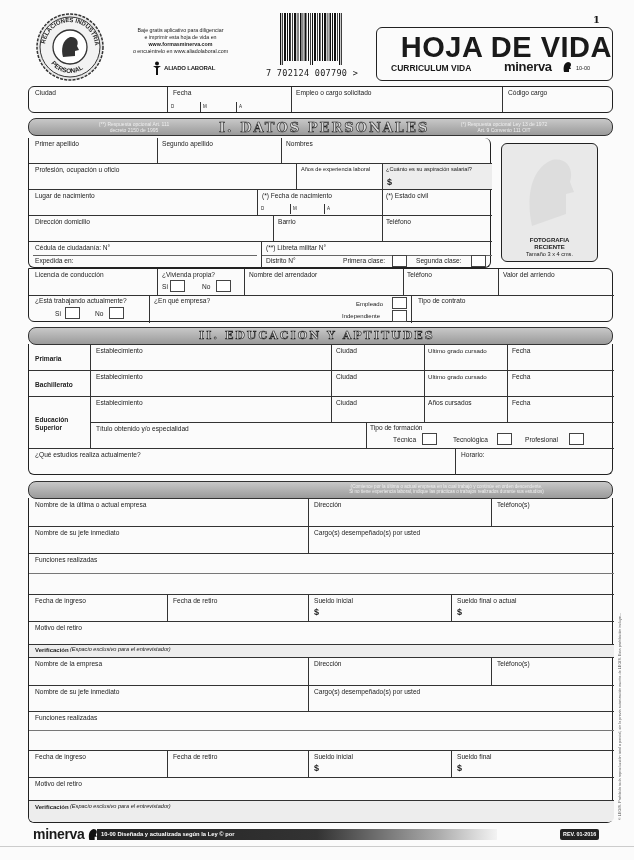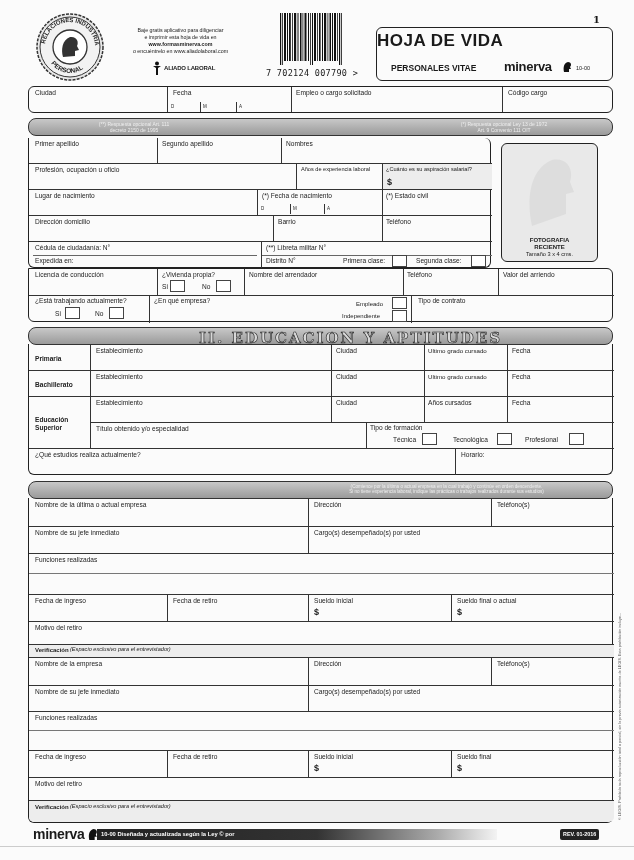--- a/index.html
+++ b/index.html
@@ -80,22 +80,22 @@
       <rect x="56" y="0" width="2" height="48"></rect>
         <rect x="59" y="0" width="0.8" height="48"></rect>
       <rect x="61" y="0" width="1.2" height="52"></rect>
         <rect x="63" y="0" width="0.8" height="52"></rect>
     </g>
   </svg>
 </div>
 <div class="abs" style="left:266px;top:68px;font-size:8.5px;font-family:'DejaVu Sans Mono',monospace;letter-spacing:0.3px;">7 702124 007790 &gt;</div>
 
 <div class="abs box" style="left:376px;top:27px;width:237px;height:54px;border-radius:6px;border-width:1.6px;">
-  <div class="abs" style="left:0;top:3px;width:100%;text-align:left;font-size:17px;font-weight:bold;letter-spacing:0.5px;">HOJA DE VIDA</div>
-  <div class="abs" style="left:14px;top:35px;font-size:8.5px;font-weight:bold;">PERSONALES VITAE</div>
+  <div class="abs" style="left:0;top:3px;width:100%;text-align:right;font-size:29px;font-weight:bold;letter-spacing:0.5px;">HOJA DE VIDA</div>
+  <div class="abs" style="left:14px;top:35px;font-size:8.5px;font-weight:bold;">CURRICULUM VIDA</div>
   <div class="abs" style="left:127px;top:31px;font-size:13px;font-weight:bold;letter-spacing:-0.3px;">minerva</div>
   <svg class="abs" style="left:185px;top:33px;" width="10" height="12" viewBox="0 0 10 12">
       <path d="M2 11 C1 6 2 2 6 1 C9 1 10 4 8 6 L9 8 L7 8 L7 11 Z" fill="#111"></path>
     </svg>
   <div class="abs" style="left:199px;top:37px;font-size:5.5px;">10-00</div>
 </div>
 
 <div class="abs box" style="left:28px;top:86px;width:585px;height:27px;border-radius:6px;">
   <div class="field" style="left:0;top:0;width:138px;height:100%;">
       <span class="abs lbl" style="left:6px;top:3px;">Ciudad</span>
@@ -117,20 +117,21 @@
   <div class="field" style="left:474px;top:0;width:110px;height:100%;">
       <span class="abs lbl" style="left:5px;top:3px;">Código cargo</span>
     </div>
 </div>
 
 <div class="sec-header" style="left:28px;top:118px;width:585px;height:18px;">
   <div class="note" style="left:40px;top:3px;width:130px;">
     <div>(**) Respuesta opcional Art. 111</div>
       <div>decreto 2150 de 1995</div>
   </div>
+  <div class="sec-title" style="left:190px;top:1px;font-size:13px;">I.  DATOS PERSONALES</div>
   <div class="note" style="left:400px;top:3px;width:150px;">
     <div>(*) Respuesta opcional Ley 13 de 1972</div>
       <div>Art. 9 Convenio 111 OIT</div>
   </div>
 </div>
 
 <div class="abs box" style="left:28px;top:138px;width:463px;height:130px;border-radius:0 6px 6px 6px;border-top:none;">
 
   <div class="field" style="left:0;top:0;width:128px;height:25px;">
       <span class="abs lbl" style="left:6px;top:3px;">Primer apellido</span>
@@ -264,21 +265,21 @@
   <div class="chk" style="left:363px;top:28px;"></div>
   <span class="abs lbl" style="left:313px;top:44px;font-size:6px;">Independiente</span>
   <div class="chk" style="left:363px;top:41px;"></div>
   <div class="vline" style="left:382px;top:26px;height:28px;"></div>
   <div class="field" style="left:383px;top:27px;width:202px;height:27px;">
       <span class="abs lbl" style="left:6px;top:2px;">Tipo de contrato</span>
     </div>
 </div>
 
 <div class="sec-header" style="left:28px;top:327px;width:585px;height:18px;">
-  <div class="sec-title" style="left:170px;top:1px;font-size:15px;">II.  EDUCACION Y APTITUDES</div>
+  <div class="sec-title" style="left:170px;top:1px;font-size:11px;">II.  EDUCACION Y APTITUDES</div>
 </div>
 
 <div class="abs box" style="left:28px;top:344px;width:585px;height:131px;border-radius:0 0 6px 6px;border-top:none;">
 
   <div class="vline" style="left:61px;top:0;height:104px;"></div>
 
   <span class="abs lbl b" style="left:6px;top:12px;">Primaria</span>
   <div class="field" style="left:62px;top:0;width:240px;height:26px;">
       <span class="abs lbl" style="left:5px;top:4px;">Establecimiento</span>
     </div>

